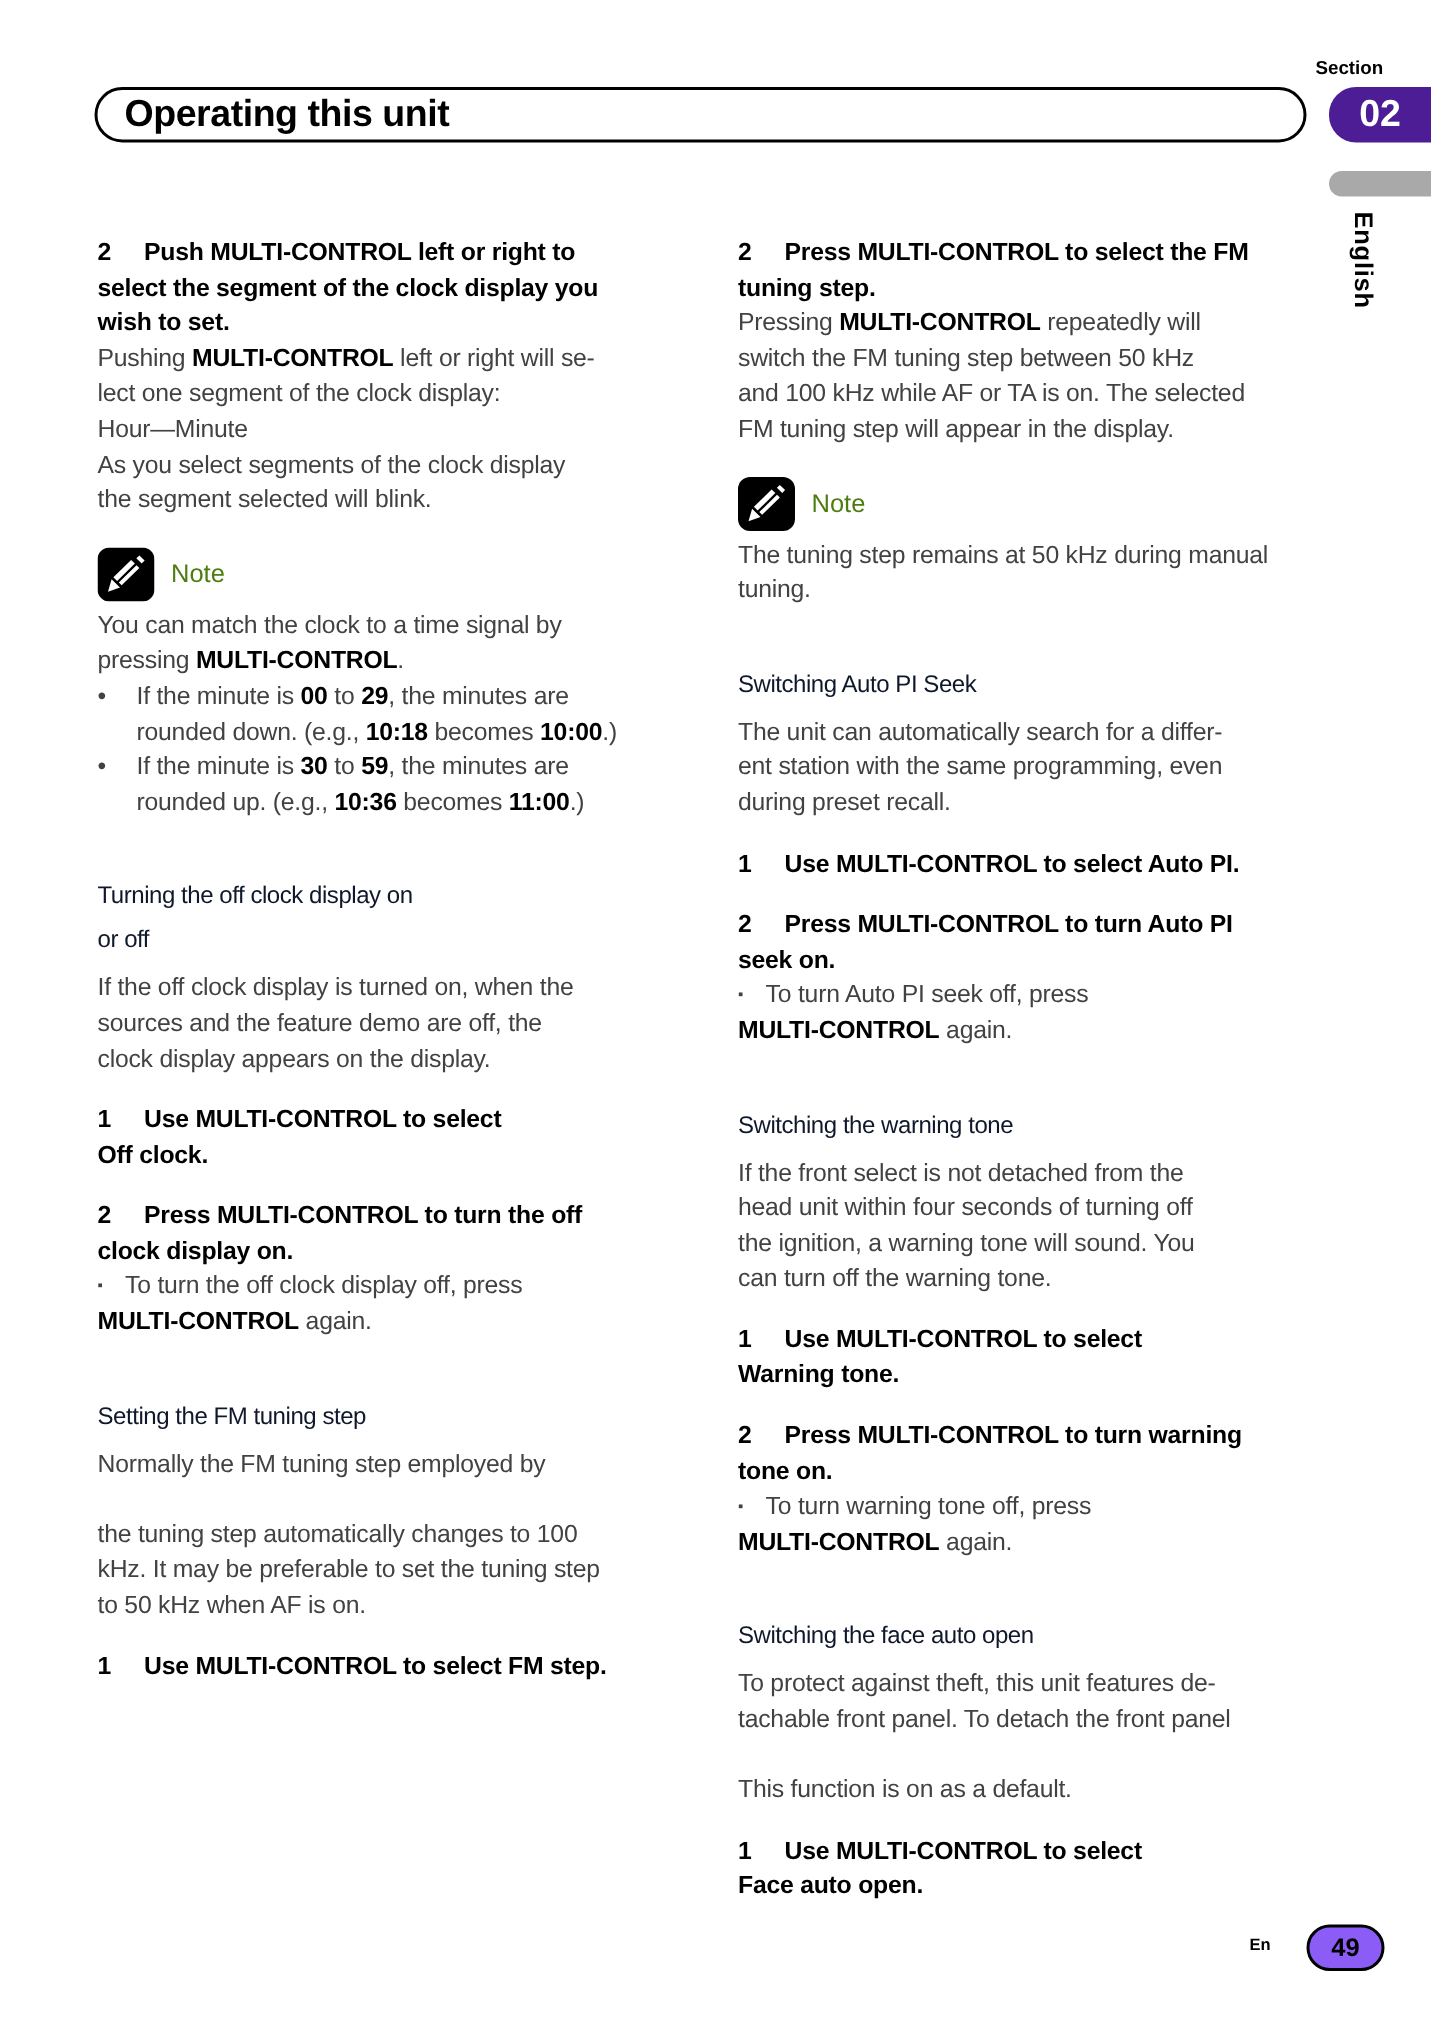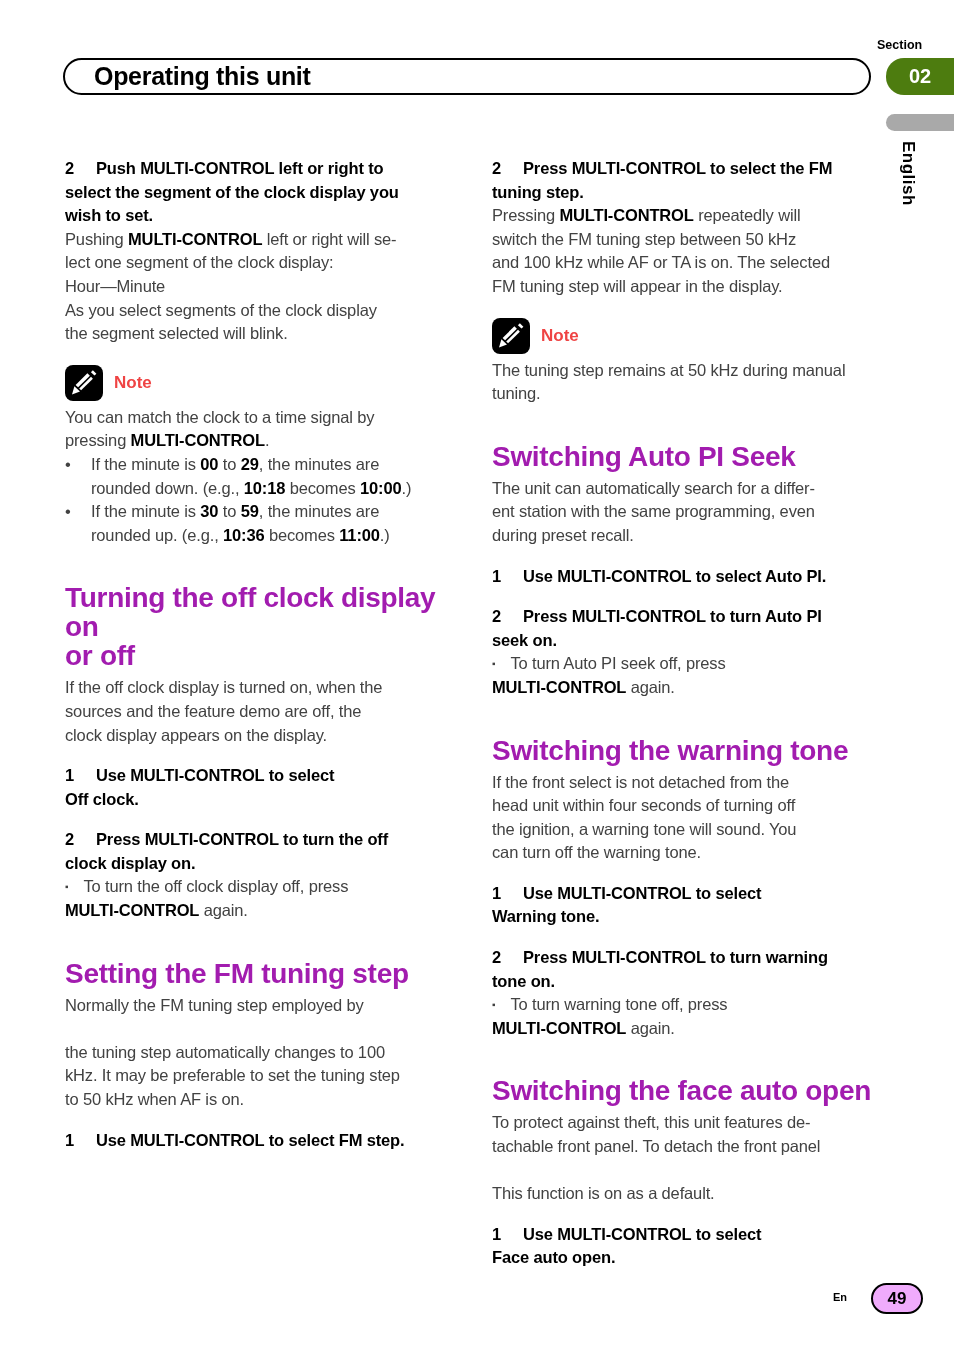--- a/index.html
+++ b/index.html
@@ -7,60 +7,60 @@
     position:relative;width:954px;height:1352px;background:#ffffff;overflow:hidden;
     font-family:"Liberation Sans","DejaVu Sans",sans-serif;color:#424242;
   }
   
   .title-box{
     position:absolute;left:63px;top:58px;width:808px;height:37px;
     border:2px solid #000;border-radius:19px;box-sizing:border-box;
     display:flex;align-items:center;background:#fff;
   }
   .title-box .title{
-    font-size:25px;font-weight:bold;color:#000;padding-left:29px;letter-spacing:-0.3px;white-space:nowrap;
+    font-size:25px;font-weight:bold;color:#000;padding-left:18px;letter-spacing:-0.3px;white-space:nowrap;
   }
   .section-label{position:absolute;left:877px;top:38px;font-size:12.5px;font-weight:bold;color:#000;}
   .section-badge{
-    position:absolute;left:886px;top:58px;width:68px;height:37px;background:#4d7c0f;
-    border-radius:18px 0 0 18px;color:#fff;font-size:20px;font-weight:bold;
+    position:absolute;left:886px;top:58px;width:68px;height:37px;background:#4c1d95;
+    border-radius:18px 0 0 18px;color:#fff;font-size:25px;font-weight:bold;
     display:flex;align-items:center;justify-content:center;
   }
   .lang-tab{position:absolute;left:886px;top:114px;width:68px;height:17px;background:#a9a9a9;border-radius:9px 0 0 9px;}
   .lang-label{
     position:absolute;left:898px;top:141px;writing-mode:vertical-rl;
     font-size:17px;font-weight:bold;color:#000;letter-spacing:0.5px;
   }
   
   .content{position:absolute;left:65px;top:145px;width:824px;display:flex;gap:33px;margin-top:12px;}
   .col{width:394px;flex:none;}
   .col > :first-child{margin-top:0;}
   .para{margin:0;font-size:16.5px;line-height:23.6px;letter-spacing:-0.15px;}
   .b{font-weight:bold;color:#000;}
   .step{
     margin:17px 0 0;font-size:16.5px;line-height:23.6px;font-weight:bold;color:#000;letter-spacing:-0.15px;
   }
   .step .num{display:inline-block;width:31px;}
   h2.sec{
-    margin:36px 0 6px;font-size:28px;line-height:29px;color:#a21caf;
-    font-weight:bold;letter-spacing:-0.3px;
+    margin:36px 0 6px;font-size:16px;line-height:29px;color:#0f172a;
+    font-weight:normal;letter-spacing:-0.3px;
   }
   .note-row{margin:19px 0 5px;display:flex;align-items:center;gap:11px;}
-  .note-row .lbl{font-size:17px;font-weight:bold;color:#ef4444;}
+  .note-row .lbl{font-size:17px;font-weight:normal;color:#4d7c0f;}
   .note-icon{width:38px;height:36px;flex:none;display:block;}
   .bul{display:flex;margin:0;font-size:16.5px;line-height:23.6px;letter-spacing:-0.15px;}
   .bul .dot{width:26px;flex:none;}
   .bul .bul-txt{flex:1;}
   .sq{font-size:10px;vertical-align:2px;margin-right:15px;}
   
   .footer-en{position:absolute;left:833px;top:1291px;font-size:11px;font-weight:bold;color:#000;}
   .page-pill{
     position:absolute;left:871px;top:1283px;width:52px;height:31px;border:2px solid #000;
     border-radius:16px;box-sizing:border-box;display:flex;align-items:center;justify-content:center;
-    font-size:17px;font-weight:bold;color:#000;background:#f0abfc;
+    font-size:17px;font-weight:bold;color:#000;background:#8b5cf6;
   }
 </style>
 </head>
 <body>
 
 <div id="page">
 
   <div class="title-box">
     <span class="title">Operating this unit</span>
   </div>

